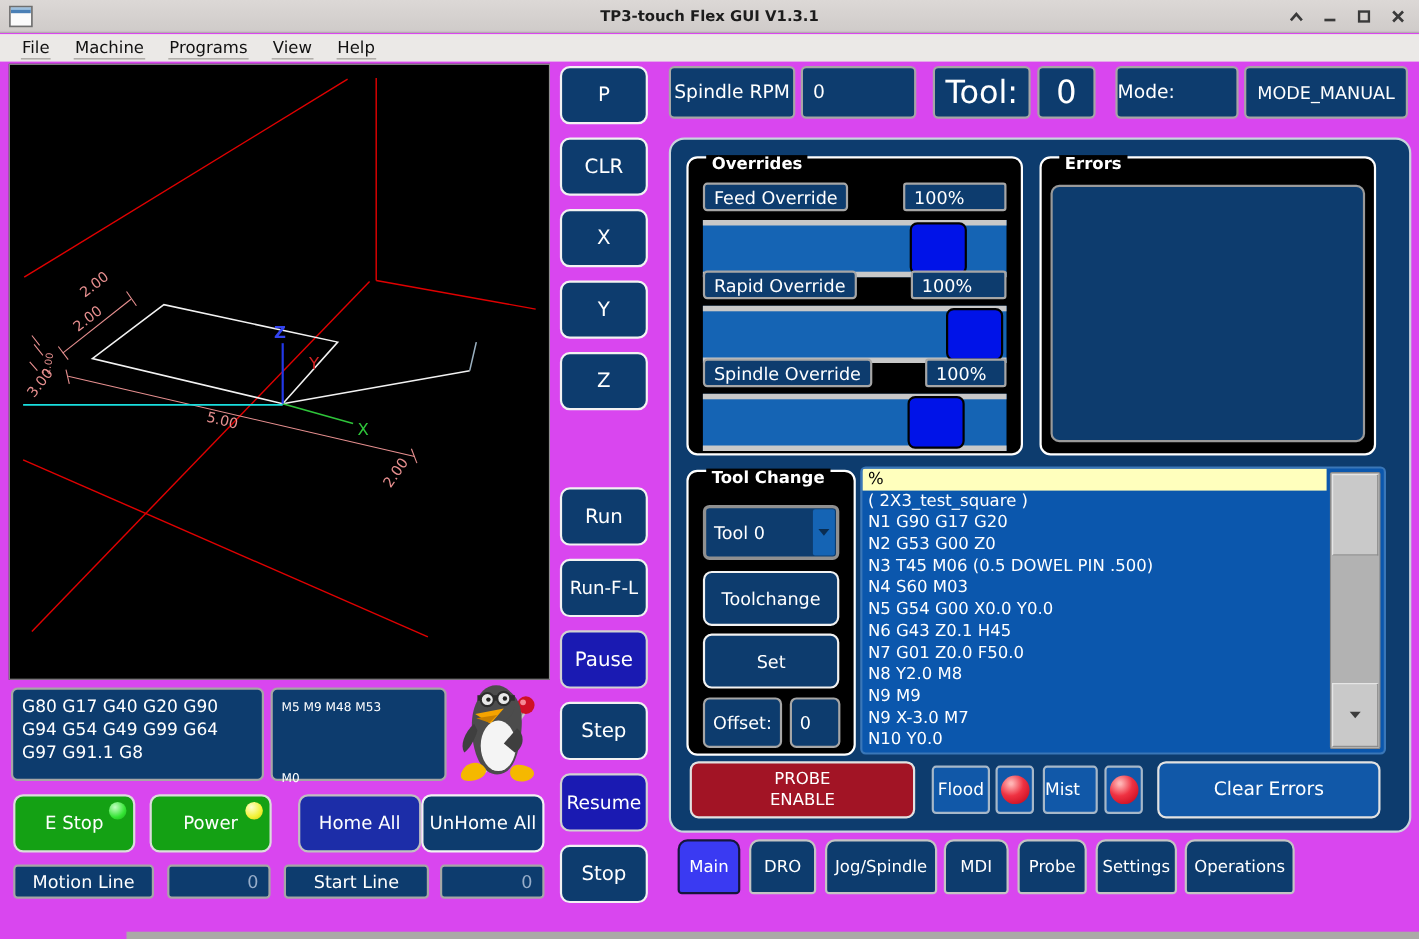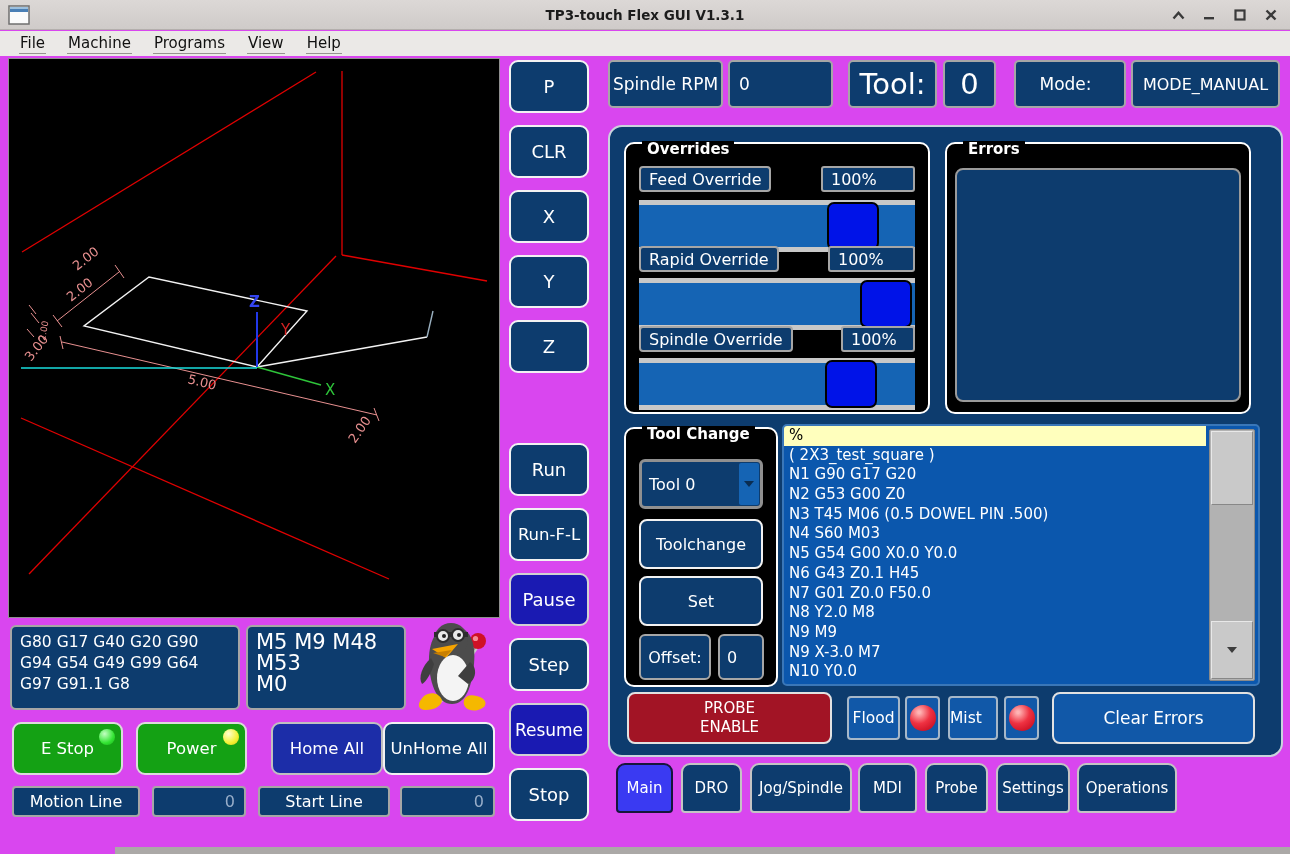--- a/index.html
+++ b/index.html
@@ -163,21 +163,21 @@
       <text x="272" y="276" fill="#d42222" font-size="15">Y</text>
       <text x="240" y="248" fill="#3344f0" font-size="15" font-weight="bold">Z</text>
     </svg>
   </div>
 
   <div class="abs box-blue" style="left:10px; top:625px; width:230px; height:85px; justify-content:flex-start; align-items:flex-start; flex-direction:column; padding:5px 8px; font-size:15.5px; line-height:21px; border-radius:6px;">
     <div>G80 G17 G40 G20 G90</div>
     <div>G94 G54 G49 G99 G64</div>
     <div>G97 G91.1 G8</div>
   </div>
-  <div class="abs box-blue" style="left:246px; top:625px; width:160px; height:85px; justify-content:flex-start; align-items:flex-start; flex-direction:column; padding:5px 8px; font-size:21px; line-height:21px; border-radius:6px;">
+  <div class="abs box-blue" style="left:246px; top:625px; width:160px; height:85px; justify-content:flex-start; align-items:flex-start; flex-direction:column; padding:5px 8px; font-size:11px; line-height:21px; border-radius:6px;gap:44px;">
     <div>M5 M9 M48 M53</div>
     <div>M0</div>
   </div>
 
   <svg class="abs" style="left:412px; top:620px;" width="88" height="92" viewBox="0 0 88 92">
     <line x1="28" y1="80" x2="64" y2="26" stroke="#c9c9c9" stroke-width="6" stroke-linecap="round"></line>
     <line x1="28" y1="80" x2="64" y2="26" stroke="#8e8e8e" stroke-width="2" stroke-linecap="round"></line>
     <circle cx="66" cy="21" r="8" fill="#cf1126"></circle>
     <circle cx="63.5" cy="18.5" r="2.6" fill="#f58a95"></circle>
     <path d="M40,6 C58,6 64,22 62,44 C60,66 54,84 40,84 C26,84 18,66 17,44 C16,22 24,6 40,6 Z" fill="#4c4c4c"></path>
@@ -264,21 +264,21 @@
   </div>
   <div class="abs box-blue" style="left:728px; top:60px; width:105px; height:48px; justify-content:flex-start; padding-left:9px;">
     <span>0</span>
   </div>
   <div class="abs box-blue" style="left:848px; top:60px; width:89px; height:48px; font-size:29px;">
     <span>Tool:</span>
   </div>
   <div class="abs box-blue" style="left:943px; top:60px; width:53px; height:48px; font-size:29px;">
     <span>0</span>
   </div>
-  <div class="abs box-blue" style="left:1014px; top:60px; width:112px; height:48px; justify-content:center; padding-right:9px;">
+  <div class="abs box-blue" style="left:1014px; top:60px; width:112px; height:48px; justify-content:flex-start; padding-right:9px;">
     <span>Mode:</span>
   </div>
   <div class="abs box-blue" style="left:1131px; top:60px; width:149px; height:48px; font-size:16px;">
     <span>MODE_MANUAL</span>
   </div>
 
   <div class="abs" style="left:608px; top:125px; width:675px; height:632px; background:#0d3c6e; border:2px solid #c9d3dd; border-radius:14px;">
 
     <div class="frame" style="left:14px; top:15px; width:306px; height:272px;">
       <div class="frame-title">Overrides</div>

